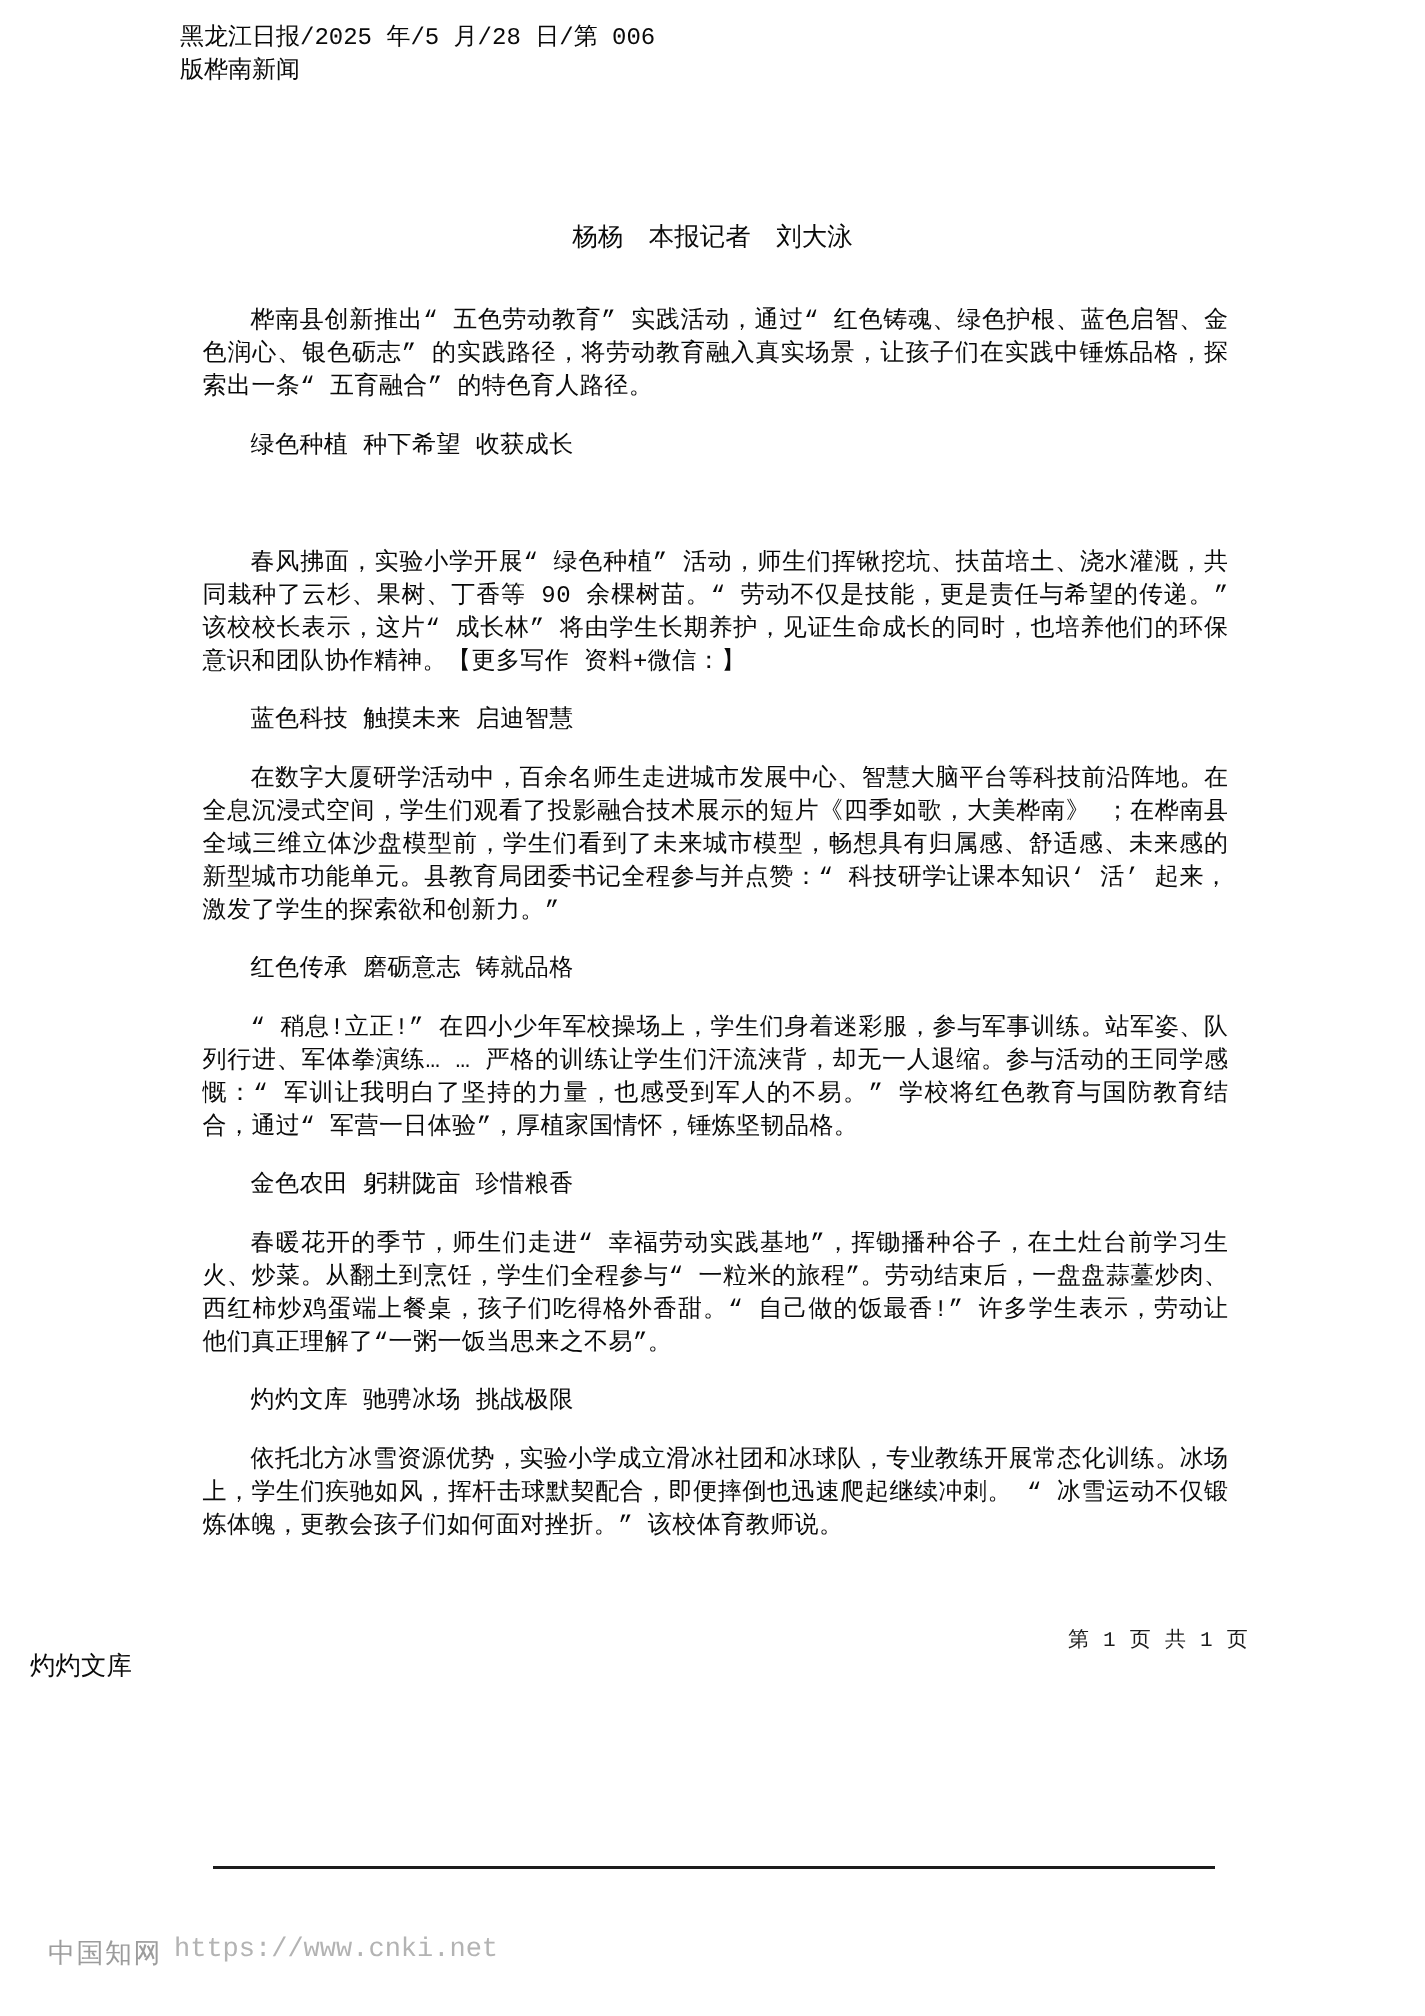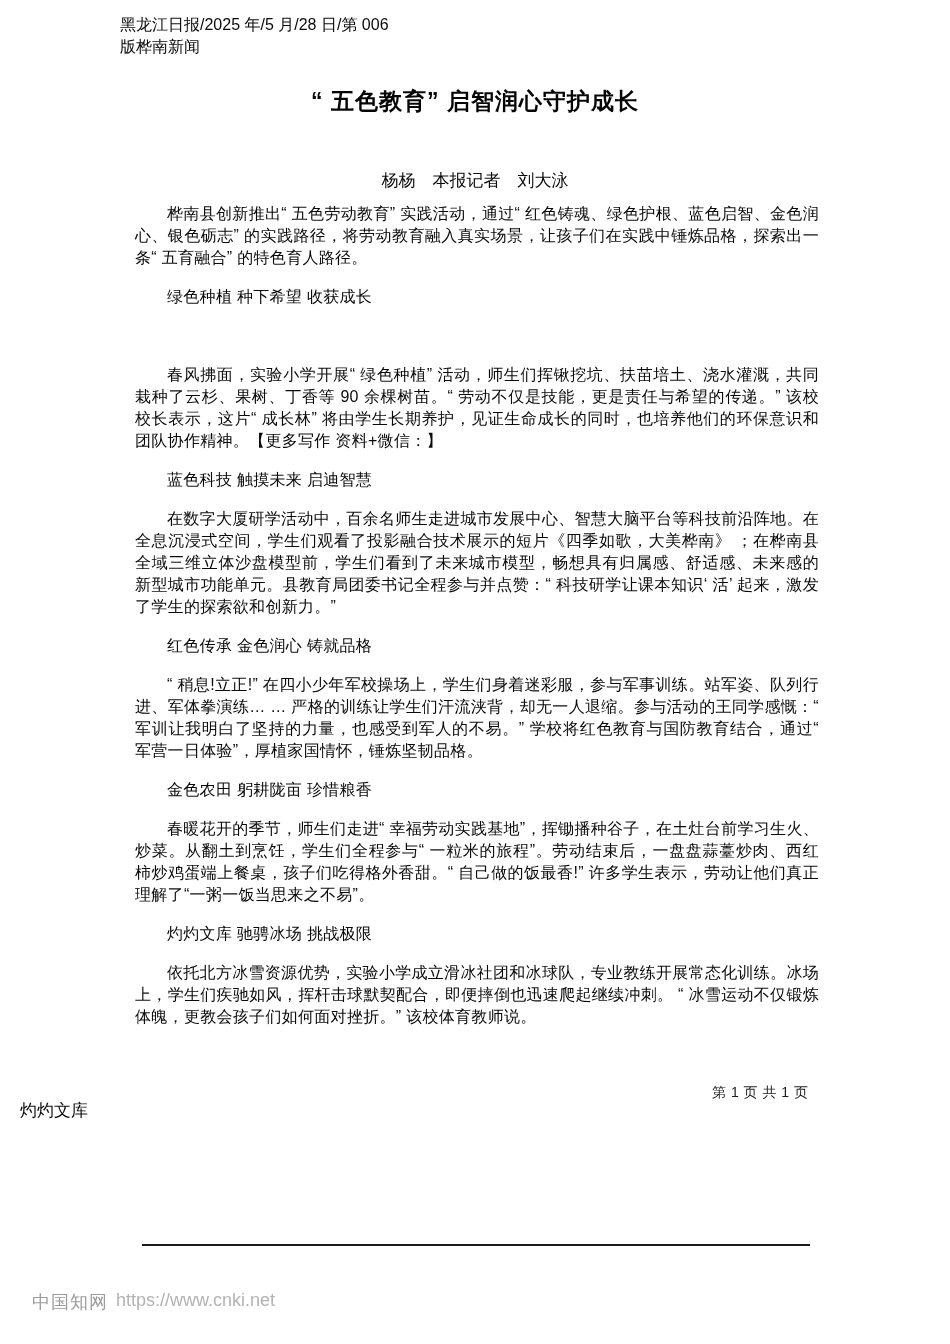--- a/index.html
+++ b/index.html
@@ -2,21 +2,21 @@
 <html><head>
 <meta charset="utf-8">
 <style>
   * { margin: 0; padding: 0; box-sizing: border-box; }
   html, body { background: #ffffff; }
   .page {
     position: relative;
     width: 950px;
     height: 1344px;
     background: #ffffff;
-    font-family: Liberation Sans, sans-serif;
+    font-family: Liberation Mono, monospace;
     color: #0a0a0a;
     overflow: hidden;
   }
   .doc-header {
     position: absolute;
     left: 120px;
     top: 14px;
     font-size: 16px;
     line-height: 22px;
     color: #0a0a0a;
@@ -34,21 +34,20 @@
     letter-spacing: 1px;
   }
   .doc-byline {
     position: absolute;
     left: 0;
     top: 146px;
     width: 100%;
     text-align: center;
     font-size: 17px;
     color: #0a0a0a;
-    margin-top: 23px;
   }
   .article-body {
     position: absolute;
     left: 118px;
     top: 186px;
     width: 718px;
     font-size: 16px;
     line-height: 22px;
     text-align: justify;
     letter-spacing: 0.3px;
@@ -91,32 +90,31 @@
   .watermark .brand { color: #9c9c9c; letter-spacing: 1px; }
   .watermark .url { color: #b3b3b3; }
 </style>
 </head>
 <body>
 
 <div class="page">
 
   <div class="doc-header"><span>黑龙江日报/2025 年/5 月/28 日/第 006</span><br><span>版桦南新闻</span></div>
 
-  <div class="doc-title">“ 五色教育” 启智润心守护成长</div>
 
   <div class="doc-byline">杨杨　本报记者　刘大泳</div>
 
   <div class="article-body">
       <p class="para">桦南县创新推出“ 五色劳动教育” 实践活动，通过“ 红色铸魂、绿色护根、蓝色启智、金色润心、银色砺志” 的实践路径，将劳动教育融入真实场景，让孩子们在实践中锤炼品格，探索出一条“ 五育融合” 的特色育人路径。</p>
       <p class="subhead">绿色种植 种下希望 收获成长</p>
       <div class="spacer"></div>
       <p class="para">春风拂面，实验小学开展“ 绿色种植” 活动，师生们挥锹挖坑、扶苗培土、浇水灌溉，共同栽种了云杉、果树、丁香等 90 余棵树苗。“ 劳动不仅是技能，更是责任与希望的传递。” 该校校长表示，这片“ 成长林” 将由学生长期养护，见证生命成长的同时，也培养他们的环保意识和团队协作精神。【更多写作 资料+微信：】</p>
       <p class="subhead">蓝色科技 触摸未来 启迪智慧</p>
       <p class="para">在数字大厦研学活动中，百余名师生走进城市发展中心、智慧大脑平台等科技前沿阵地。在全息沉浸式空间，学生们观看了投影融合技术展示的短片《四季如歌，大美桦南》 ；在桦南县全域三维立体沙盘模型前，学生们看到了未来城市模型，畅想具有归属感、舒适感、未来感的新型城市功能单元。县教育局团委书记全程参与并点赞：“ 科技研学让课本知识‘ 活’ 起来，激发了学生的探索欲和创新力。”</p>
-      <p class="subhead">红色传承 金色润心 铸就品格</p>
+      <p class="subhead">红色传承 磨砺意志 铸就品格</p>
       <p class="para">“ 稍息!立正!” 在四小少年军校操场上，学生们身着迷彩服，参与军事训练。站军姿、队列行进、军体拳演练… … 严格的训练让学生们汗流浃背，却无一人退缩。参与活动的王同学感慨：“ 军训让我明白了坚持的力量，也感受到军人的不易。” 学校将红色教育与国防教育结合，通过“ 军营一日体验”，厚植家国情怀，锤炼坚韧品格。</p>
       <p class="subhead">金色农田 躬耕陇亩 珍惜粮香</p>
       <p class="para">春暖花开的季节，师生们走进“ 幸福劳动实践基地”，挥锄播种谷子，在土灶台前学习生火、炒菜。从翻土到烹饪，学生们全程参与“ 一粒米的旅程”。劳动结束后，一盘盘蒜薹炒肉、西红柿炒鸡蛋端上餐桌，孩子们吃得格外香甜。“ 自己做的饭最香!” 许多学生表示，劳动让他们真正理解了“一粥一饭当思来之不易”。</p>
       <p class="subhead">灼灼文库 驰骋冰场 挑战极限</p>
       <p class="para">依托北方冰雪资源优势，实验小学成立滑冰社团和冰球队，专业教练开展常态化训练。冰场上，学生们疾驰如风，挥杆击球默契配合，即便摔倒也迅速爬起继续冲刺。 “ 冰雪运动不仅锻炼体魄，更教会孩子们如何面对挫折。” 该校体育教师说。</p>
     </div>
 
   <div class="page-indicator">第 1 页 共 1 页</div>
 
   <div class="library-label">灼灼文库</div>

